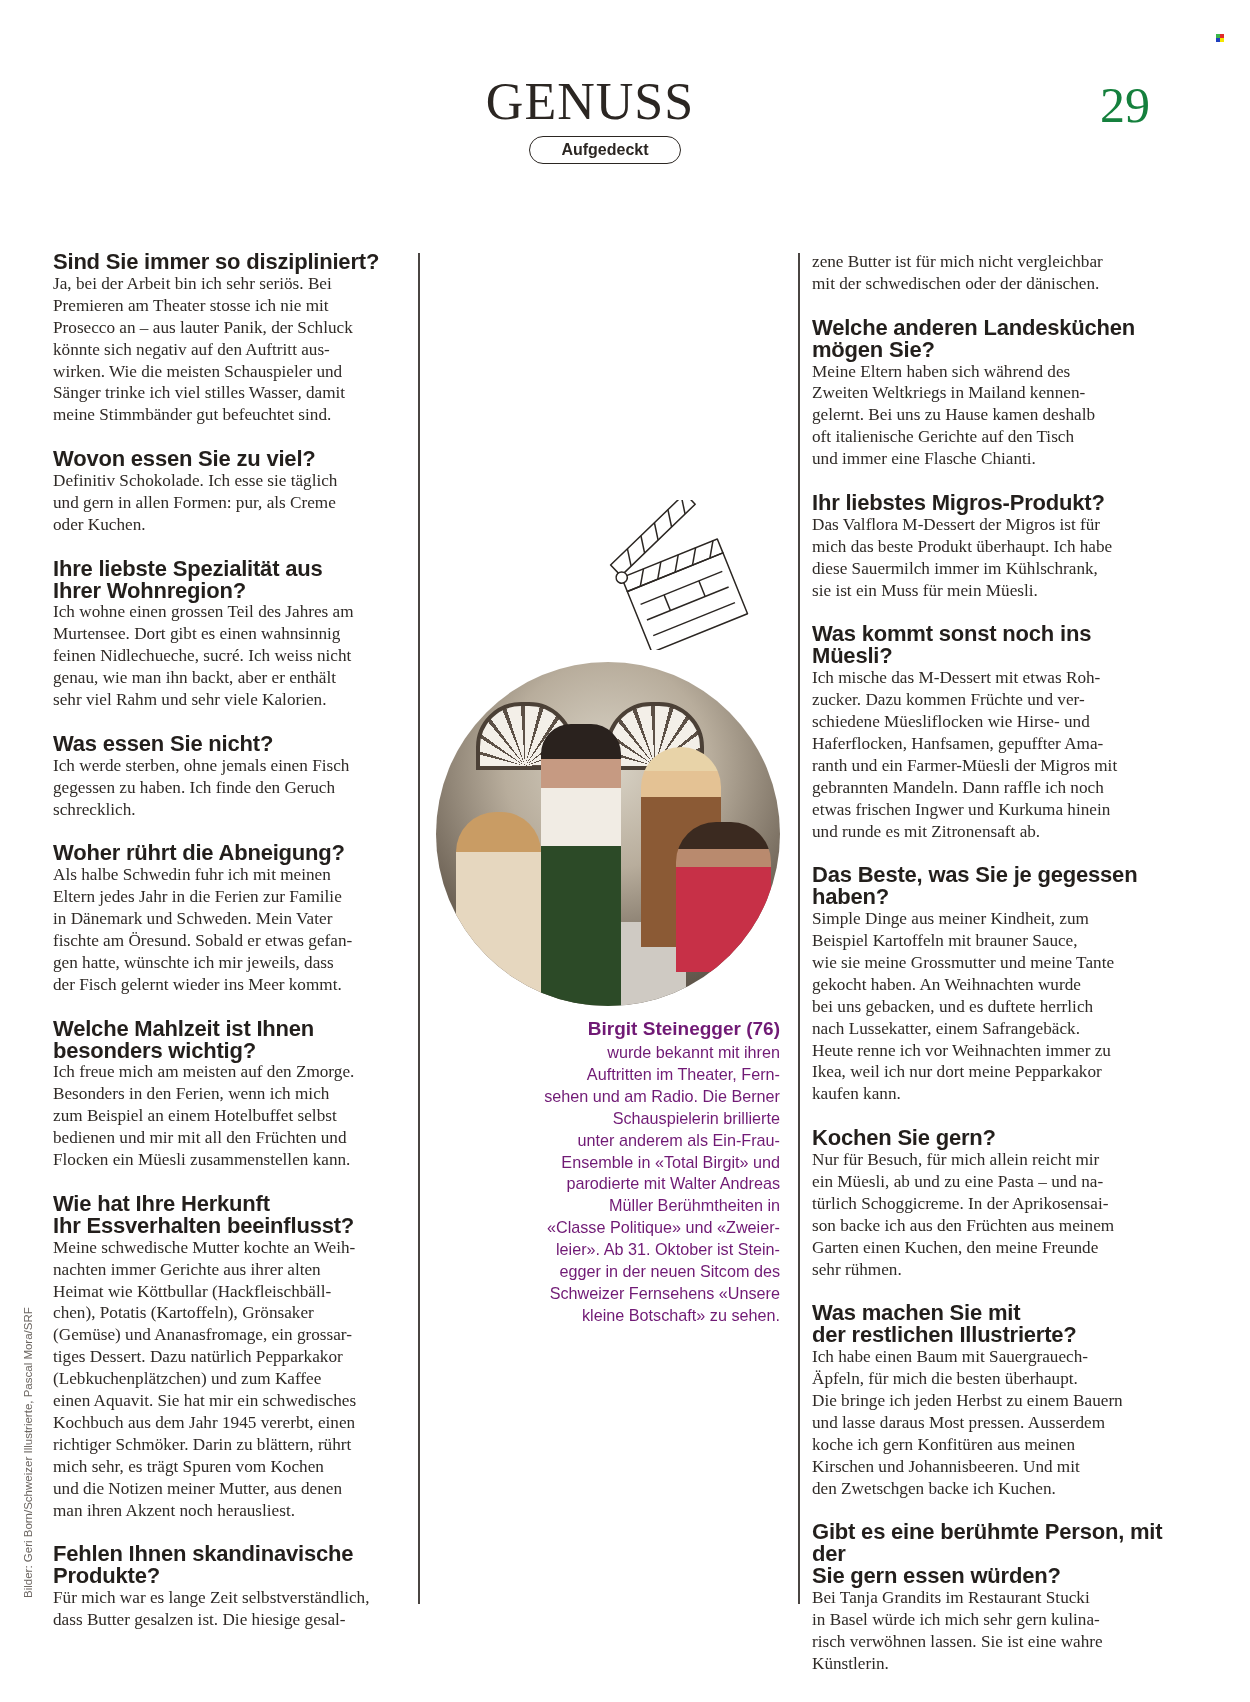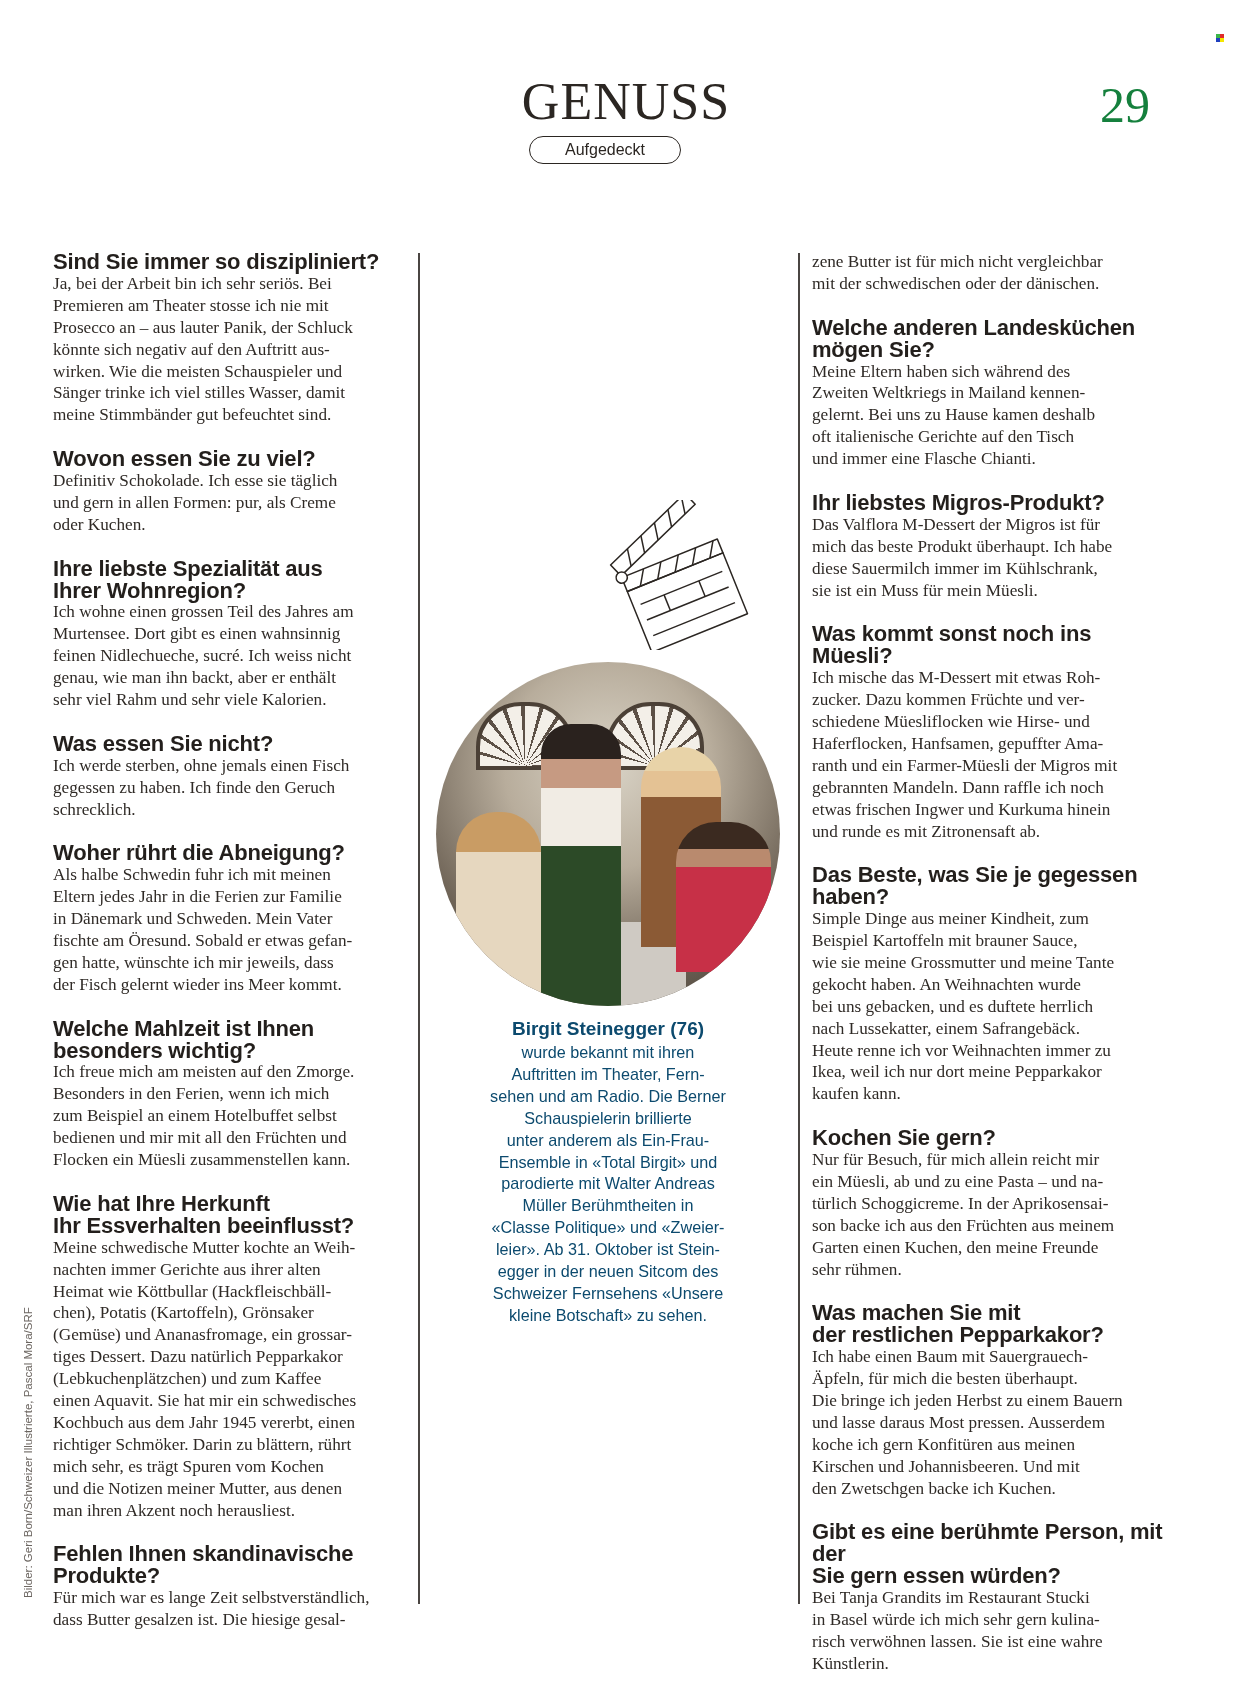--- a/index.html
+++ b/index.html
@@ -1,26 +1,26 @@
 <!DOCTYPE html>
 <html><head>
   <meta charset="utf-8">
   <style>
     html, body { margin: 0; padding: 0; background: #ffffff; }
     body { width: 1250px; height: 1702px; position: relative; overflow: hidden; color: #2b2622; }
     .section-title {
-      position: absolute; left: 516px; top: 76px; width: 220px; text-align: center;
+      position: absolute; left: 480px; top: 76px; width: 220px; text-align: center;
       font-family: "Liberation Serif", "DejaVu Serif", serif; font-size: 52px; letter-spacing: 1px;
       color: #2b2622; line-height: 1; font-weight: normal;
     }
     .section-pill {
       position: absolute; left: 529px; top: 136px; width: 152px; height: 28px;
       border: 1.5px solid #2b2622; border-radius: 15px; box-sizing: border-box;
       display: flex; align-items: center; justify-content: center;
-      font-family: "Liberation Sans", "DejaVu Sans", sans-serif; font-size: 16px; font-weight: normal; color: #2b2622;
+      font-family: "Liberation Sans", "DejaVu Sans", sans-serif; font-size: 16px; font-weight: bold; color: #2b2622;
     }
     .page-number {
       position: absolute; left: 1100px; top: 80px;
       font-family: "Liberation Serif", "DejaVu Serif", serif; font-size: 50px; line-height: 1; color: #15803d;
     }
     .corner-marker { position: absolute; left: 1216px; top: 34px; width: 8px; height: 8px; display: grid; grid-template-columns: 4px 4px; grid-template-rows: 4px 4px; }
     .corner-marker span { display: block; }
     .column {
       position: absolute; top: 251px;
       font-family: "Liberation Serif", "DejaVu Serif", serif; font-size: 17.2px; line-height: 21.9px; color: #2f2a26;
@@ -40,22 +40,22 @@
     }
     .photo .win1, .photo .win2 { position: absolute; top: 40px; width: 90px; height: 60px; border-radius: 45px 45px 0 0; border: 4px solid #4b4036; background: repeating-conic-gradient(from 270deg at 50% 100%, #f3efe8 0deg 14deg, #5c5046 14deg 18deg); }
     .photo .win1 { left: 40px; }
     .photo .win2 { left: 170px; }
     .photo .p1 { position: absolute; left: 20px; top: 150px; width: 85px; height: 200px; border-radius: 40px 40px 0 0; background: linear-gradient(#c99c64 0 20%, #e6d7bf 20% 100%); }
     .photo .p2 { position: absolute; left: 105px; top: 62px; width: 80px; height: 290px; border-radius: 30px 30px 0 0; background: linear-gradient(#2a221e 0 12%, #c69a82 12% 22%, #f1ece4 22% 42%, #2c4a27 42% 100%); }
     .photo .p3 { position: absolute; left: 205px; top: 85px; width: 80px; height: 200px; border-radius: 40px 40px 0 0; background: linear-gradient(#e8d3a8 0 12%, #e4c294 12% 25%, #8b5a35 25% 100%); }
     .photo .p4 { position: absolute; left: 240px; top: 160px; width: 95px; height: 150px; border-radius: 40px 40px 0 0; background: linear-gradient(#3b2a20 0 18%, #b98a6e 18% 30%, #c73047 30% 100%); }
     .photo .desk { position: absolute; left: 150px; top: 260px; width: 100px; height: 90px; background: #cfcac3; }
     .caption {
-      position: absolute; left: 436px; top: 1016px; width: 344px; text-align: center;
-      font-family: "Liberation Sans", "DejaVu Sans", sans-serif; font-size: 16.2px; line-height: 21.9px; color: #0c4a6e;
+      position: absolute; left: 436px; top: 1016px; width: 344px; text-align: right;
+      font-family: "Liberation Sans", "DejaVu Sans", sans-serif; font-size: 16.2px; line-height: 21.9px; color: #701a75;
     }
     .caption .name { font-weight: bold; font-size: 19px; line-height: 26px; }
     .caption .bio { white-space: pre-line; }
     .credit {
       position: absolute; left: 22px; top: 1598px; transform: rotate(-90deg); transform-origin: 0 0;
       font-family: "Liberation Sans", "DejaVu Sans", sans-serif; font-size: 11.5px; color: #6b6560; white-space: nowrap;
     }
   </style>
 </head>
 <body>
@@ -251,21 +251,21 @@
     <div class="q a">Kochen Sie gern?</div>
     <div class="a">Nur für Besuch, für mich allein reicht mir
 ein Müesli, ab und zu eine Pasta – und na-
 türlich Schoggicreme. In der Aprikosensai-
 son backe ich aus den Früchten aus meinem
 Garten einen Kuchen, den meine Freunde
 sehr rühmen.</div>
   </div>
   <div class="qa">
     <div class="q a">Was machen Sie mit
-der restlichen Pepparkakor?</div>
+der restlichen Illustrierte?</div>
     <div class="a">Ich habe einen Baum mit Sauergrauech-
 Äpfeln, für mich die besten überhaupt.
 Die bringe ich jeden Herbst zu einem Bauern
 und lasse daraus Most pressen. Ausserdem
 koche ich gern Konfitüren aus meinen
 Kirschen und Johannisbeeren. Und mit
 den Zwetschgen backe ich Kuchen.</div>
   </div>
   <div class="qa">
     <div class="q a">Gibt es eine berühmte Person, mit der

